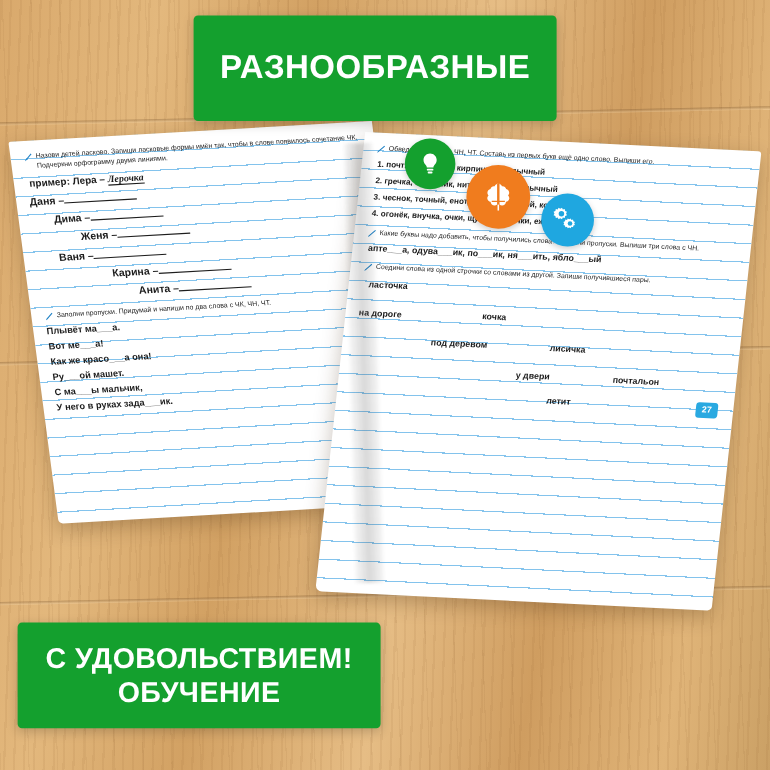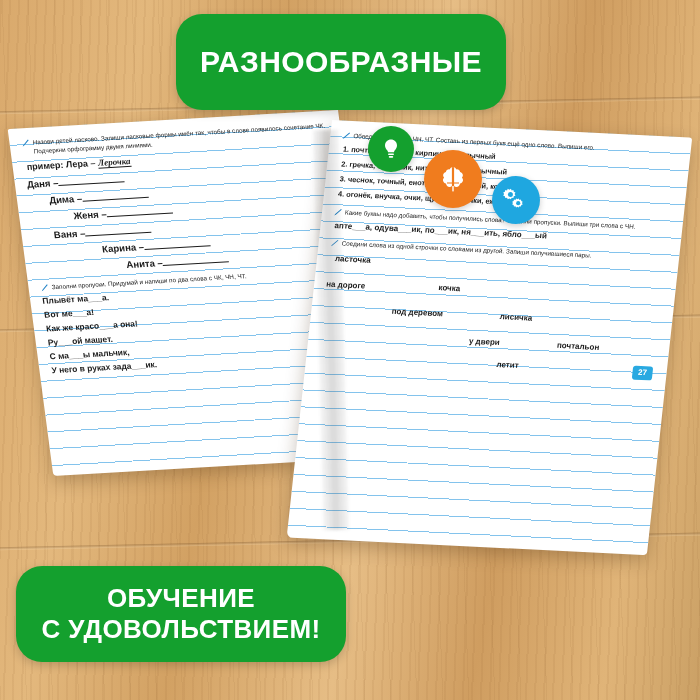--- a/index.html
+++ b/index.html
@@ -34,21 +34,21 @@
     left: -40px; right: -40px;
     height: 3px;
     background: linear-gradient(to bottom, rgba(90,55,20,0.30), rgba(255,230,190,0.30));
     transform-origin: left center;
   }
 
   
   .banner {
     position: absolute;
     background: #14a02e;
-    border-radius: 26px;
+    border-radius: 4px;
     color: #ffffff;
     text-align: right;
     display: flex;
     flex-direction: column;
     align-items: center;
     justify-content: center;
     letter-spacing: 0.4px;
     box-shadow: 0 3px 10px rgba(0,0,0,0.18);
   }
   #banner-top {
@@ -342,17 +342,17 @@
         <circle cx="16.2" cy="17.2" r="2.1" fill="#1fa7e0"></circle>
       </g>
     </svg>
   </div>
 
   <div class="banner" id="banner-top">
     <div class="line">Разнообразные</div>
   </div>
 
   <div class="banner" id="banner-bottom">
+    <div class="line">с удовольствием!</div>
     <div class="line">Обучение</div>
-    <div class="line">с удовольствием!</div>
   </div>
 
 </div>
 
 </body></html>

